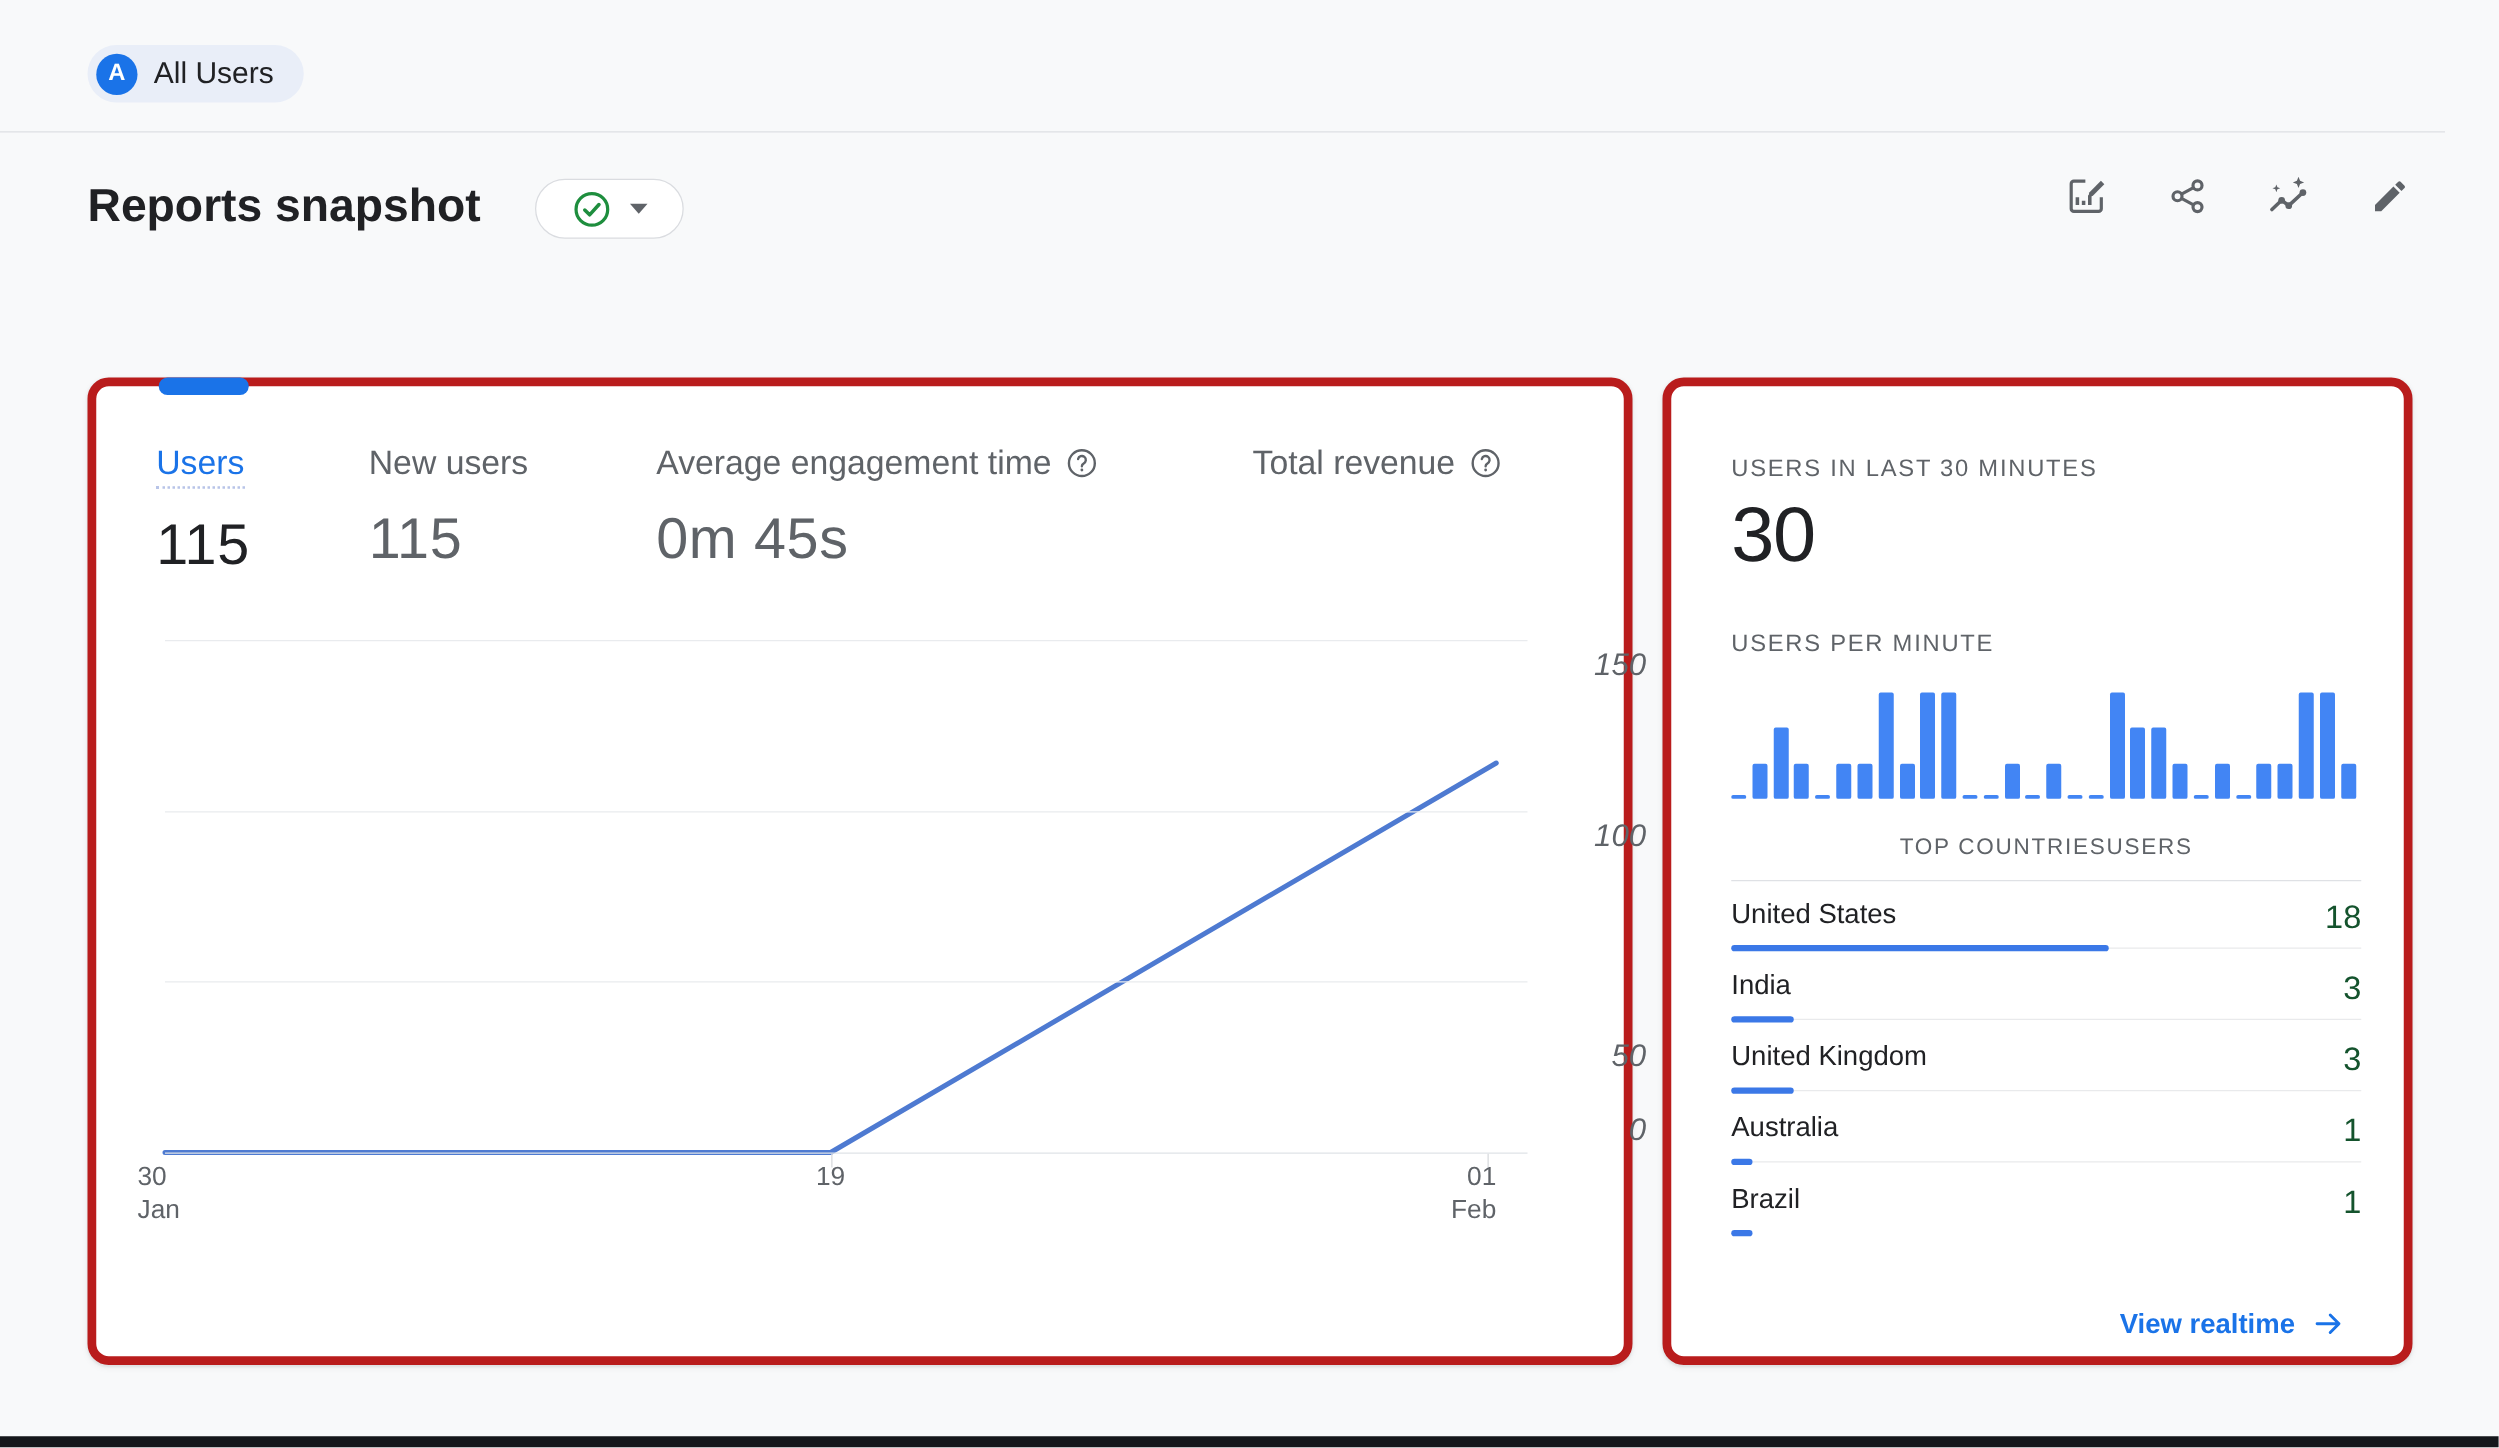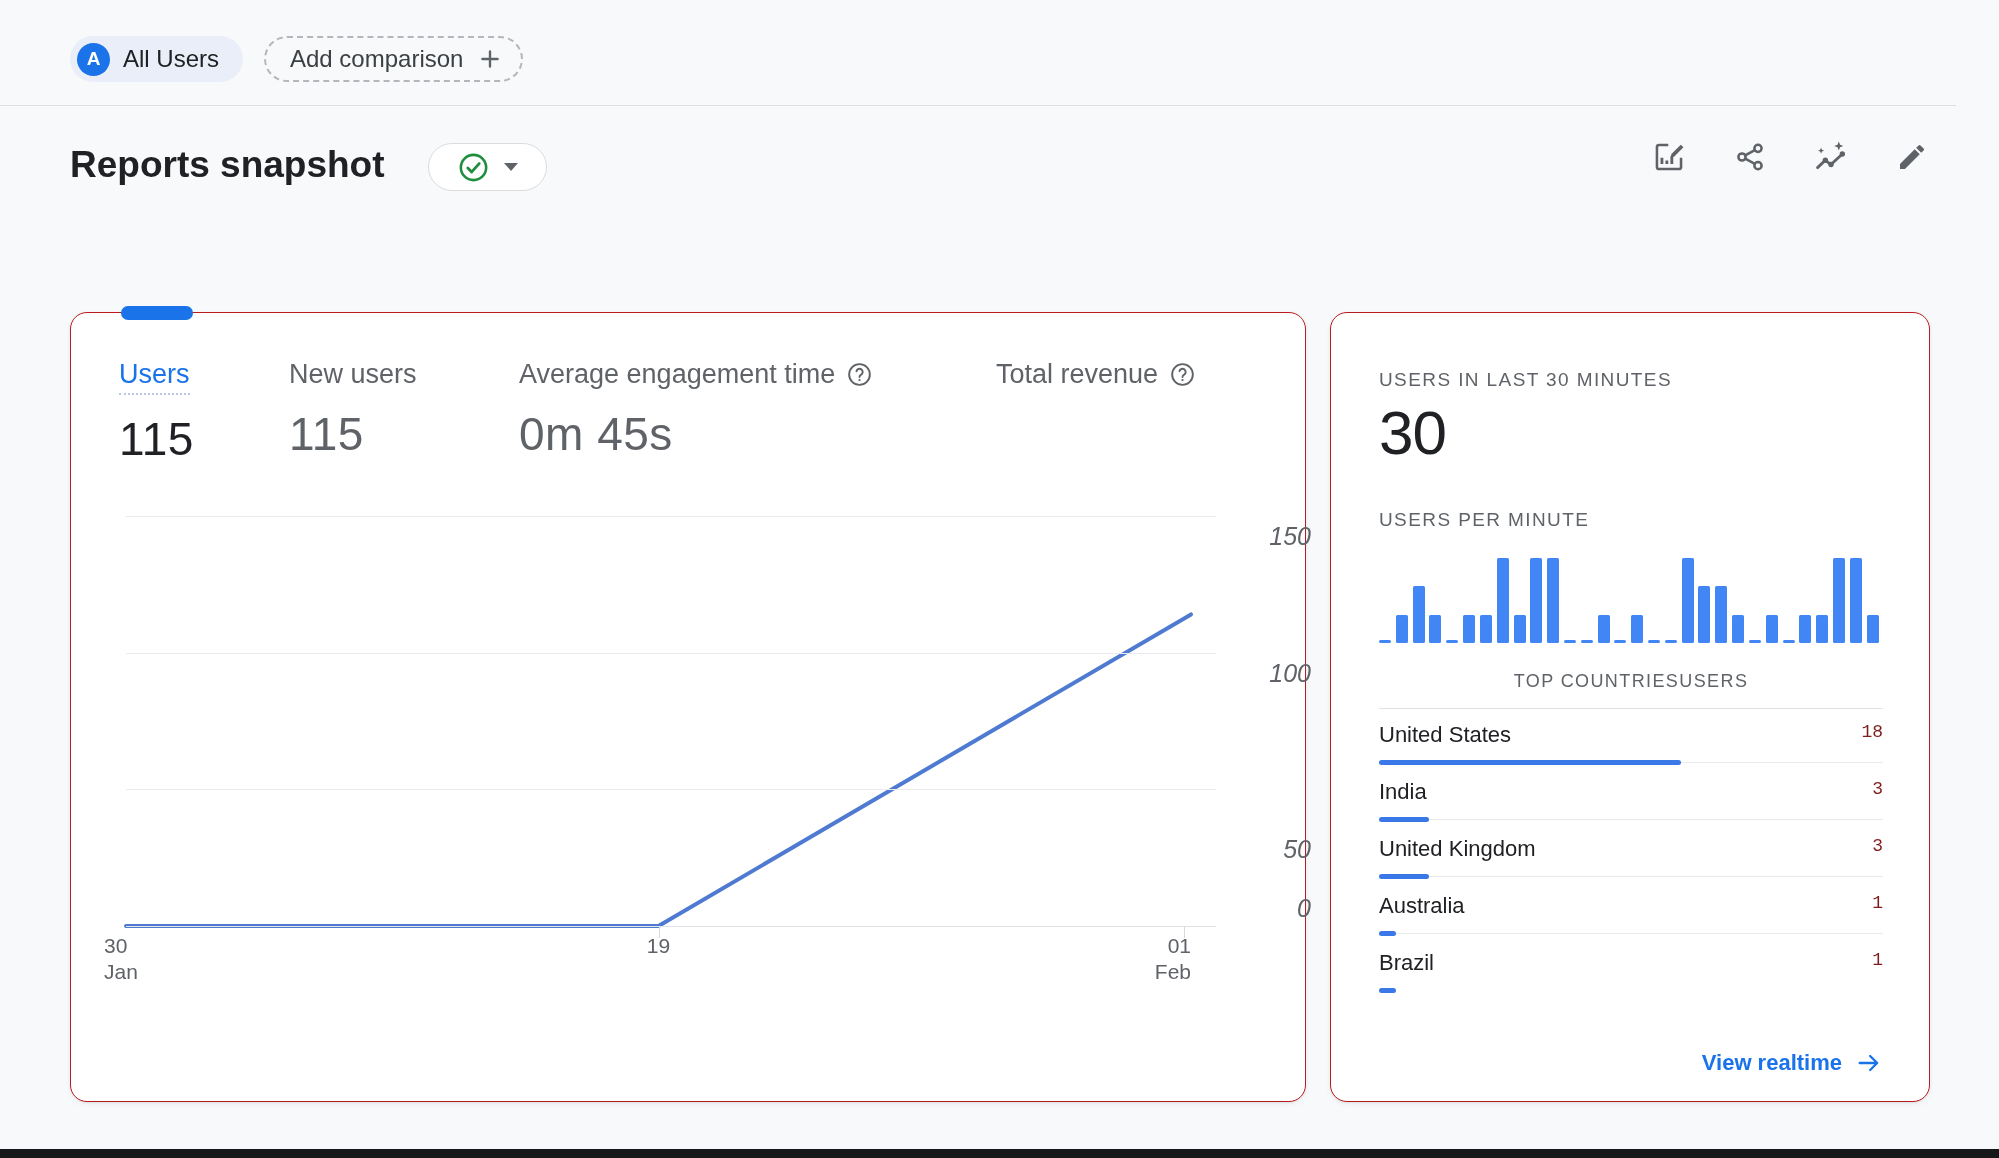--- a/index.html
+++ b/index.html
@@ -26,21 +26,21 @@
   
   .page-title { position:absolute; left:70px; top:144px; margin:0; font-size:37px; font-weight:700; color:#202124; }
   .status-pill { position:absolute; left:428px; top:143px; width:119px; height:48px; border:1px solid #dadce0;
     border-radius:24px; background:#fff; display:flex; align-items:center; justify-content:center; gap:15px; cursor:pointer; }
   .caret-sm { width:0; height:0; border-left:7px solid transparent; border-right:7px solid transparent;
     border-top:8px solid #5f6368; }
   .actions { position:absolute; right:70px; top:140px; display:flex; gap:47px; align-items:center; }
   .icon-btn { width:34px; height:34px; display:flex; align-items:center; justify-content:center; cursor:pointer; }
 
   
-  .card { position:absolute; top:312px; height:790px; background:#fff; border:1px solid #b91c1c;
+  .card { position:absolute; top:302px; height:790px; background:#fff; border:7px solid #b91c1c;
     border-radius:17px; box-shadow:0 1px 2px rgba(60,64,67,.1), 0 2px 6px rgba(60,64,67,.05); }
   .card-main { left:70px; width:1236px; }
   .card-realtime { left:1330px; width:600px; }
   .tab-indicator { position:absolute; left:50px; top:-7px; width:72px; height:14px; border-radius:8px; background:#1a73e8; }
 
   
   .metric { position:absolute; top:46px; cursor:pointer; }
   .metric-label { display:flex; align-items:center; gap:11px; font-size:27px; color:#5f6368; }
   .metric.selected .metric-label { color:#1a73e8; }
   .metric.selected .metric-label-text { border-bottom:2px dotted #aab0f0; border-bottom-color:#b8c4e8; padding-bottom:3px; }
@@ -61,46 +61,38 @@
   .rt-value { position:absolute; left:48px; top:84px; font-size:62px; color:#202124; letter-spacing:-1px; }
   .rt-bars { position:absolute; left:48px; top:240px; width:500px; height:90px;
     display:flex; align-items:flex-end; justify-content:space-between; }
   .rt-bar { width:12px; border-radius:1.5px; }
   .tc-header { position:absolute; left:48px; top:358px; width:504px; display:flex; justify-content:center;
     font-size:18px; color:#5f6368; letter-spacing:1.4px; }
   .tc-divider { position:absolute; left:48px; top:395px; width:504px; height:1px; background:#dfe1e5; }
   .country-list { position:absolute; left:48px; top:397px; width:504px; }
   .country-row { position:relative; height:57px; }
   .c-name { position:absolute; left:0; top:12px; font-size:22px; color:#202124; }
-  .c-val { position:absolute; right:0; top:12px; font-size:18px; color:#7f1d1d;font-family:Liberation Mono, monospace; }
+  .c-val { position:absolute; right:0; top:12px; font-size:26px; color:#14532d; }
   .c-divider { position:absolute; left:0; top:52px; width:100%; height:1px; background:#e9eaec; }
   .c-bar { position:absolute; left:0; top:50px; height:5px; border-radius:2.5px; }
   .view-realtime { position:absolute; right:46px; top:736px; display:flex; align-items:center; gap:13px;
     color:#1a73e8; font-size:22px; font-weight:700; cursor:pointer; }
 
   .bottom-strip { position:absolute; left:0; bottom:0; width:100%; height:9px; background:#15171b; }
 </style>
 </head>
 <body>
 
 <div class="page">
 
   <div class="audience-chip">
     <span class="avatar">A</span>
     <span class="chip-label">All Users</span>
   </div>
 
-  <div class="add-comparison">
-    <span>Add comparison</span>
-    <span style="display:flex;">
-      <svg viewBox="0 0 24 24" width="26" height="26">
-          <path d="M12 5v14M5 12h14" stroke="#5f6368" stroke-width="2.2" fill="none" stroke-linecap="round"></path>
-        </svg>
-    </span>
-  </div>
 
 
   <div class="topbar-divider"></div>
 
   <h1 class="page-title">Reports snapshot</h1>
 
   <div class="status-pill">
     <span style="display:flex;">
       <svg viewBox="0 0 24 24" width="31" height="31">
         <circle cx="12" cy="12" r="9.8" fill="none" stroke="#1e8e3e" stroke-width="2"></circle>

